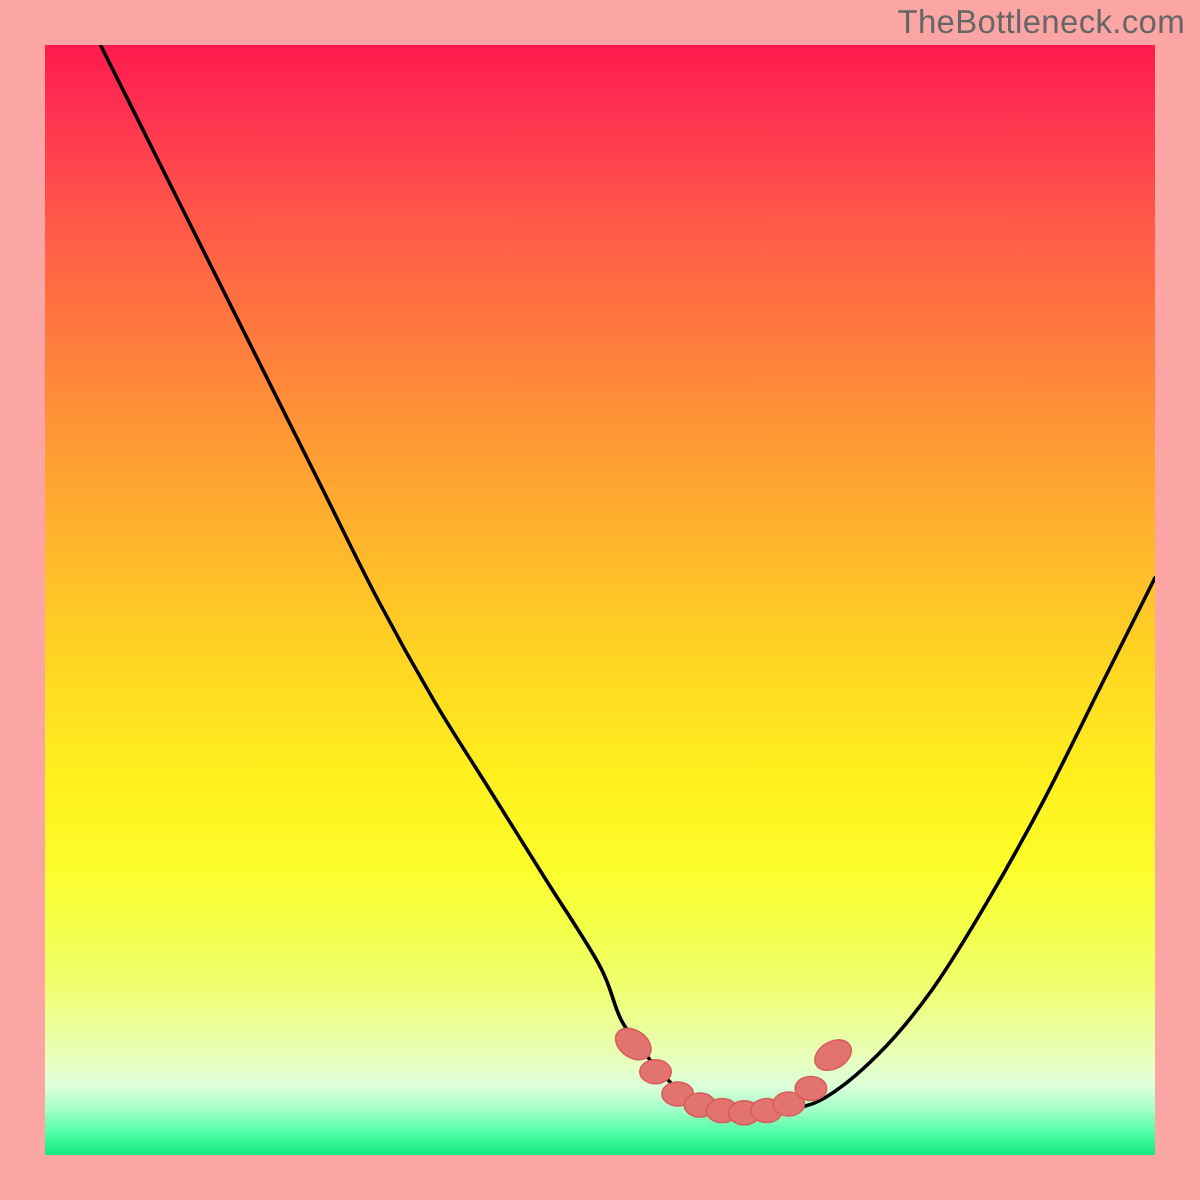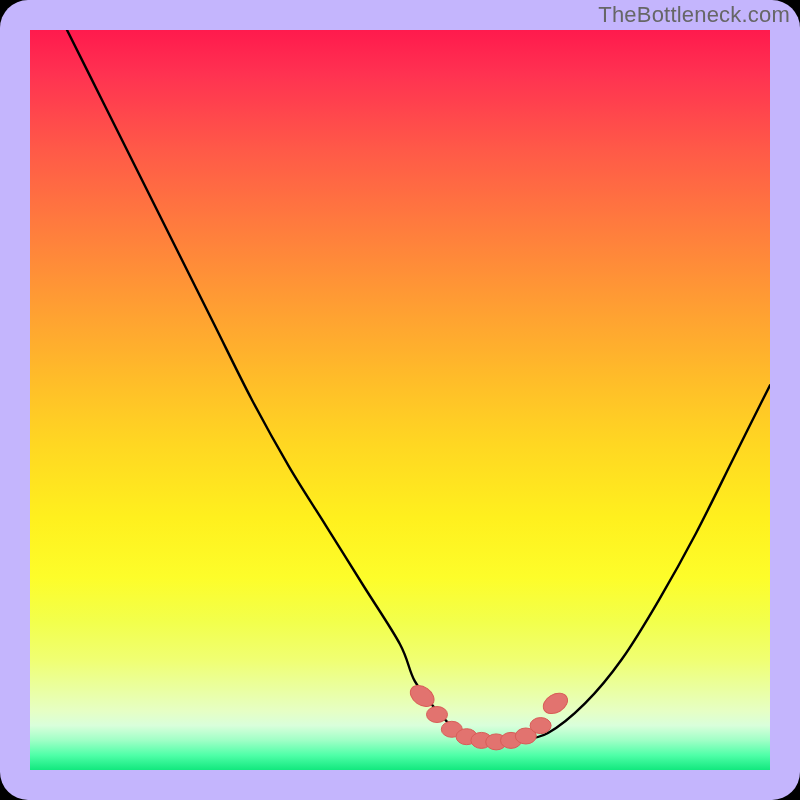--- a/index.html
+++ b/index.html
@@ -10,22 +10,21 @@
     background: #000;
     overflow: hidden;
     font-family: Arial, Helvetica, sans-serif;
   }
   .frame {
     position: absolute;
     left: 0;
     top: 0;
     width: 800px;
     height: 800px;
-    background: #c4b5fd;
-    border-radius: 28px;
+    background: #fca5a5;
   }
   .watermark {
     position: absolute;
     top: 2px;
     right: 10px;
     color: #666;
     font-size: 22px;
     font-weight: 500;
     letter-spacing: 0.2px;
     user-select: none;

